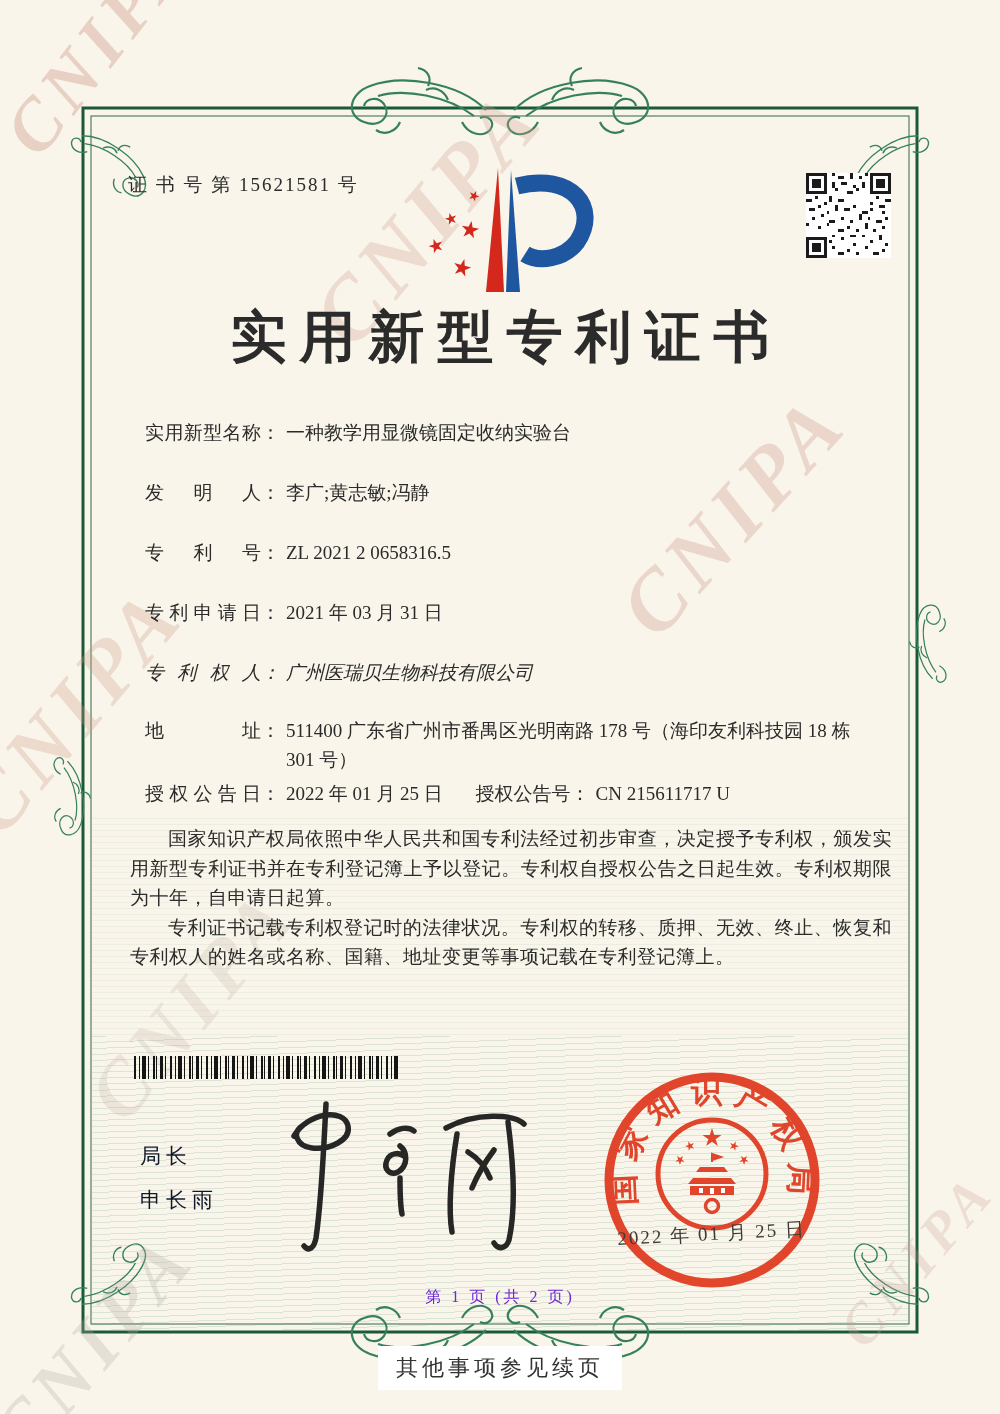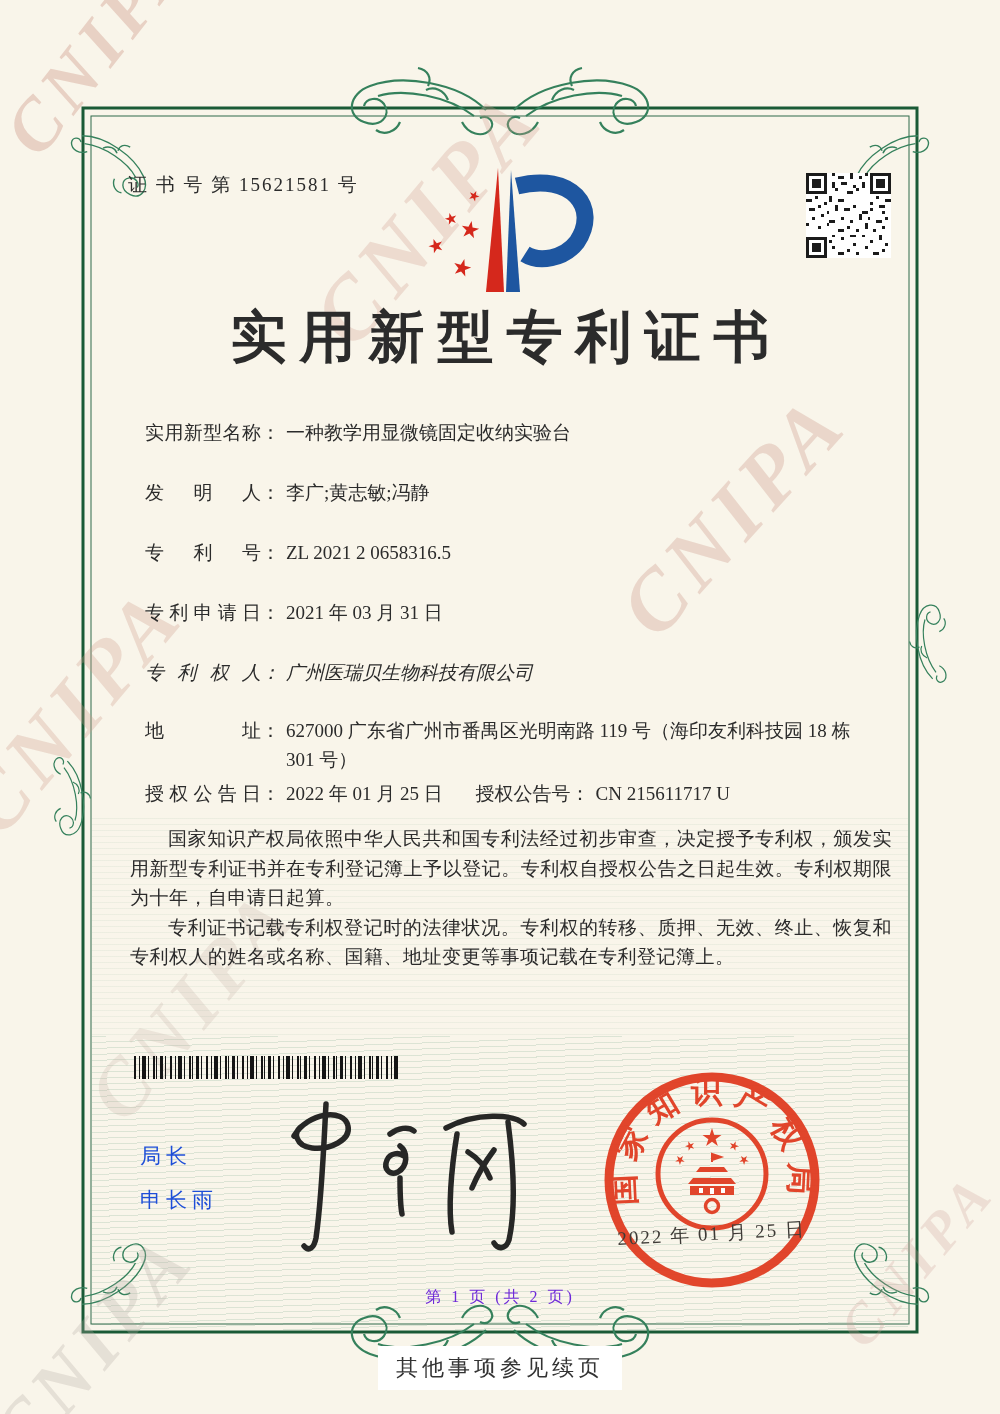--- a/index.html
+++ b/index.html
@@ -38,21 +38,21 @@
   .barcode{position:absolute;left:134px;top:1056px;width:266px;height:23px;
     background:repeating-linear-gradient(90deg,
       #151515 0 2px,transparent 2px 5px,
       #151515 5px 6px,transparent 6px 8px,
       #151515 8px 12px,transparent 12px 14px,
       #151515 14px 15px,transparent 15px 19px,
       #151515 19px 21px,transparent 21px 22px,
       #151515 22px 23px,transparent 23px 26px,
       #151515 26px 29px,transparent 29px 31px,
       #151515 31px 32px,transparent 32px 36px);}
-  .director{position:absolute;left:140px;font-size:21px;letter-spacing:5px;color:#1d4ed8;}
+  .director{position:absolute;left:140px;font-size:21px;letter-spacing:5px;color:#0f172a;}
   .pageno{position:absolute;left:0;top:1287px;width:100%;text-align:center;
     font-size:16px;letter-spacing:3px;color:#6d28d9;}
   .note{position:absolute;left:50%;top:1346px;transform:translateX(-50%);
     background:#ffffff;padding:7px 18px;font-size:22px;letter-spacing:4px;color:#333;z-index:3;}
   svg{display:block;}
 </style>
 </head>
 <body>
 
 <div class="waves soft"></div>
@@ -207,21 +207,21 @@
   <div class="frow" style="top:538px;">
     <span class="flabel">专利号</span><span class="colon">：</span><span class="fval">ZL 2021 2 0658316.5</span>
   </div>
   <div class="frow" style="top:598px;">
     <span class="flabel">专利申请日</span><span class="colon">：</span><span class="fval">2021 年 03 月 31 日</span>
   </div>
   <div class="frow" style="top:658px;font-style:italic;">
     <span class="flabel">专利权人</span><span class="colon">：</span><span class="fval">广州医瑞贝生物科技有限公司</span>
   </div>
   <div class="frow" style="top:716px;">
-    <span class="flabel">地址</span><span class="colon">：</span><span class="fval wrap" style="width:596px;">627000 广东省广州市番禺区光明南路 119 号（海印友利科技园 18 栋 301 号）</span>
+    <span class="flabel">地址</span><span class="colon">：</span><span class="fval wrap" style="width:596px;">511400 广东省广州市番禺区光明南路 178 号（海印友利科技园 18 栋 301 号）</span>
   </div>
   <div class="frow" style="top:779px;">
     <span class="flabel">授权公告日</span><span class="colon">：</span><span class="fval">2022 年 01 月 25 日</span>
     <span class="pair2">
       <span>授权公告号</span><span class="colon">：</span><span class="fval">CN 215611717 U</span>
     </span>
   </div>
 
   <div class="bodytext">
     <p>国家知识产权局依照中华人民共和国专利法经过初步审查，决定授予专利权，颁发实用新型专利证书并在专利登记簿上予以登记。专利权自授权公告之日起生效。专利权期限为十年，自申请日起算。</p>

